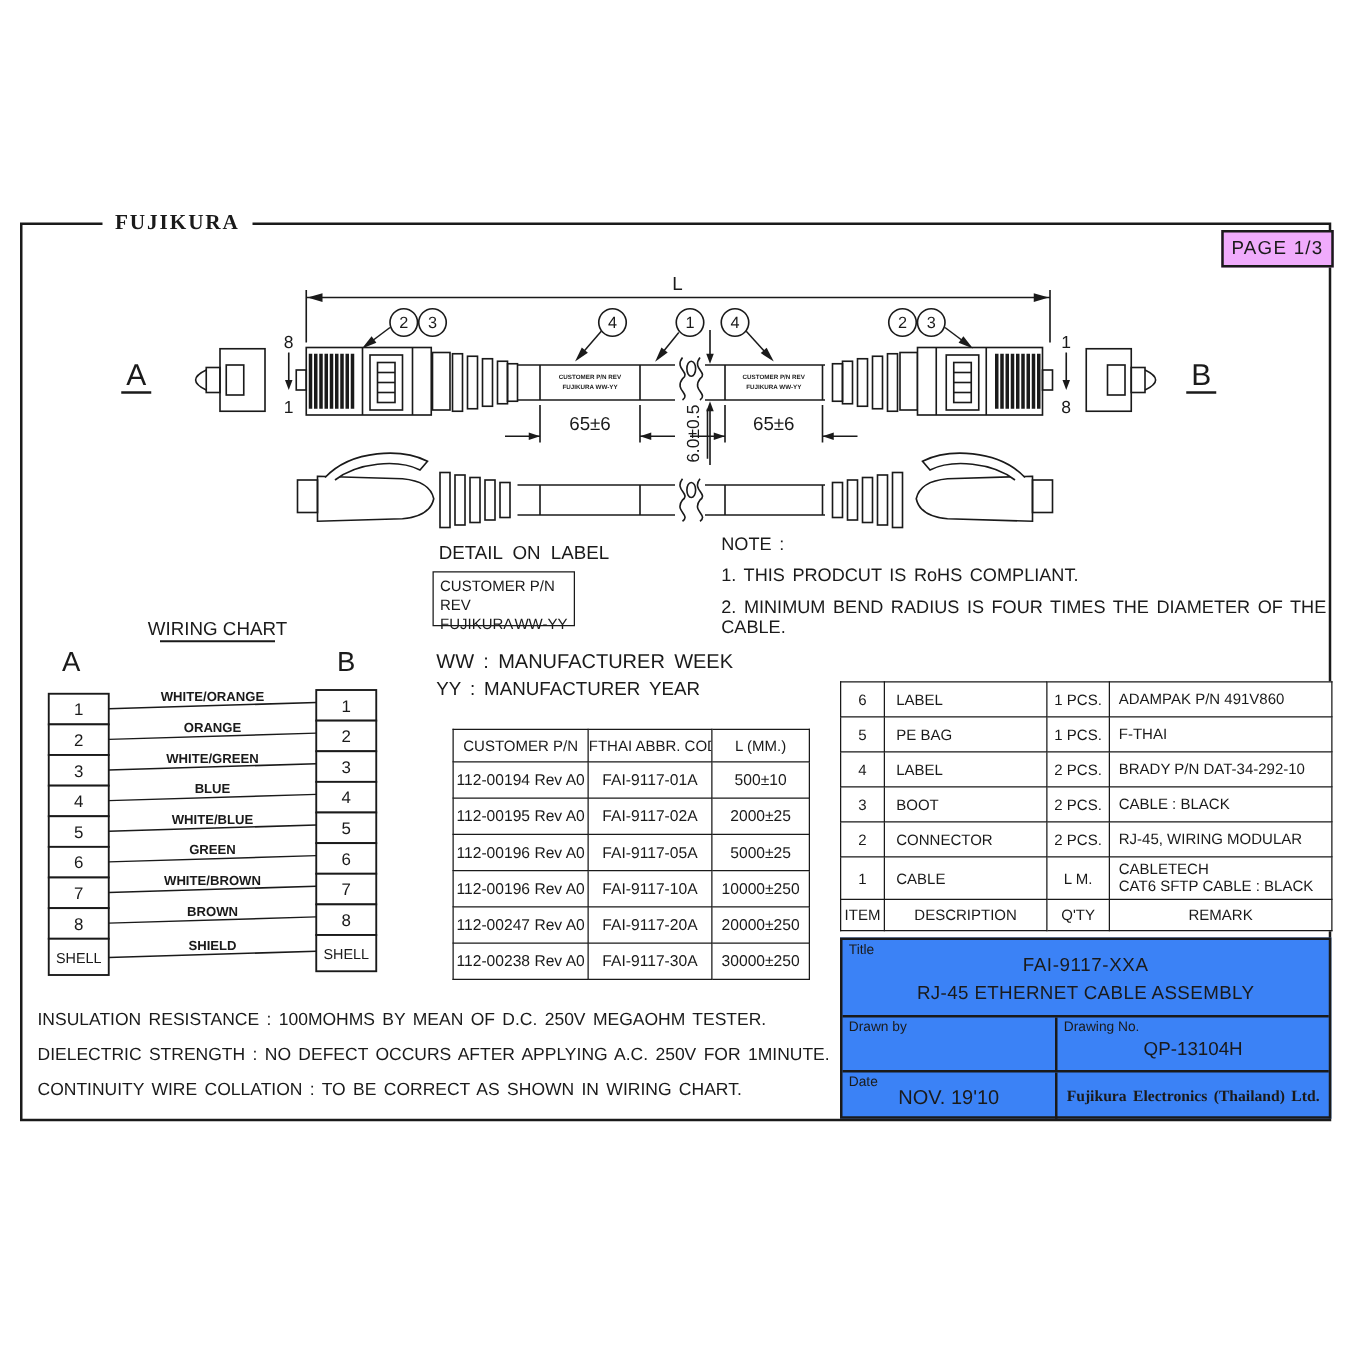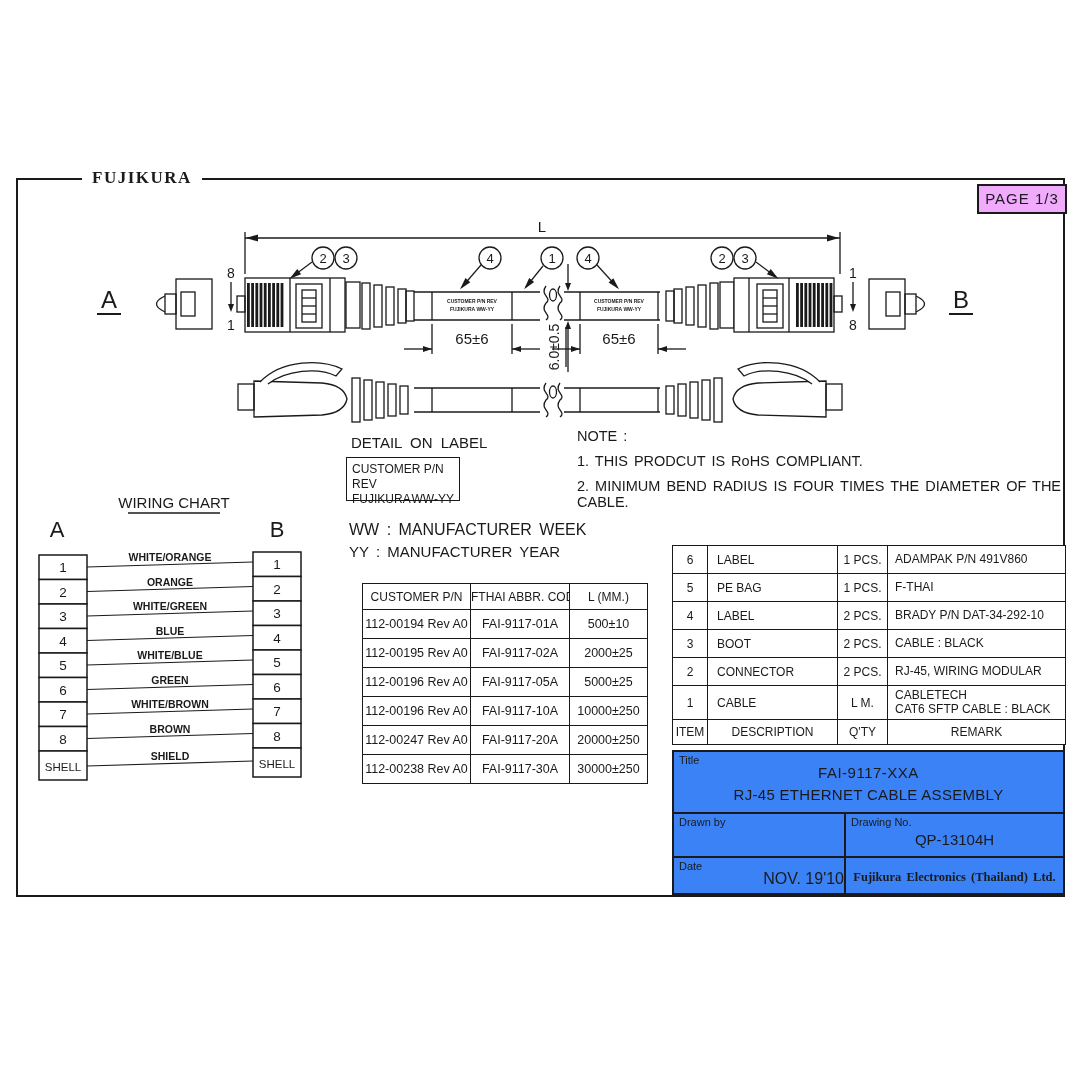--- a/index.html
+++ b/index.html
@@ -42,21 +42,21 @@
   .tb{position:absolute;left:672px;top:750px;width:389px;height:141px;border:2px solid #1a1a1a;z-index:3;background:#3b82f6}
   .tb .lab{position:absolute;left:5px;top:2px;font-size:11px}
   .tb .r1{position:relative;height:60px;border-bottom:2px solid #1a1a1a}
   .t1{text-align:center;font-size:15px;padding-top:12px;letter-spacing:.5px}
   .t2{text-align:center;font-size:15px;padding-top:5px;letter-spacing:.3px}
   .tb .r2{position:relative;height:42px;border-bottom:2px solid #1a1a1a;display:flex}
   .tb .cl{position:relative;width:170px;border-right:2px solid #1a1a1a}
   .tb .cr{position:relative;flex:1}
   .dno{text-align:center;font-size:15px;padding-top:17px}
   .tb .r3{position:relative;height:37px;display:flex}
-  .date-val{text-align:right;font-size:16px;padding-top:12px}
+  .date-val{text-align:center;font-size:16px;padding-top:12px}
   .company{font-family:"Liberation Serif",serif;font-weight:bold;font-size:12.5px;text-align:center;
            padding-top:12px;word-spacing:2px}
 </style>
 </head>
 <body>
 
 <div class="page">
 
   <div class="frame"></div>
   <div class="logo">FUJIKURA</div>
@@ -465,14 +465,19 @@
       <div class="cl">
         <div class="lab">Date</div>
         <div class="date-val">NOV. 19'10</div>
       </div>
       <div class="cr">
         <div class="company">Fujikura Electronics (Thailand) Ltd.</div>
       </div>
     </div>
   </div>
 
+  <div class="specs">
+    <div>INSULATION RESISTANCE : 100MOHMS BY MEAN OF D.C. 250V MEGAOHM TESTER.</div>
+    <div>DIELECTRIC STRENGTH : NO DEFECT OCCURS AFTER APPLYING A.C. 250V FOR 1MINUTE.</div>
+    <div>CONTINUITY WIRE COLLATION : TO BE CORRECT AS SHOWN IN WIRING CHART.</div>
+  </div>
 
 </div>
 
 </body></html>

